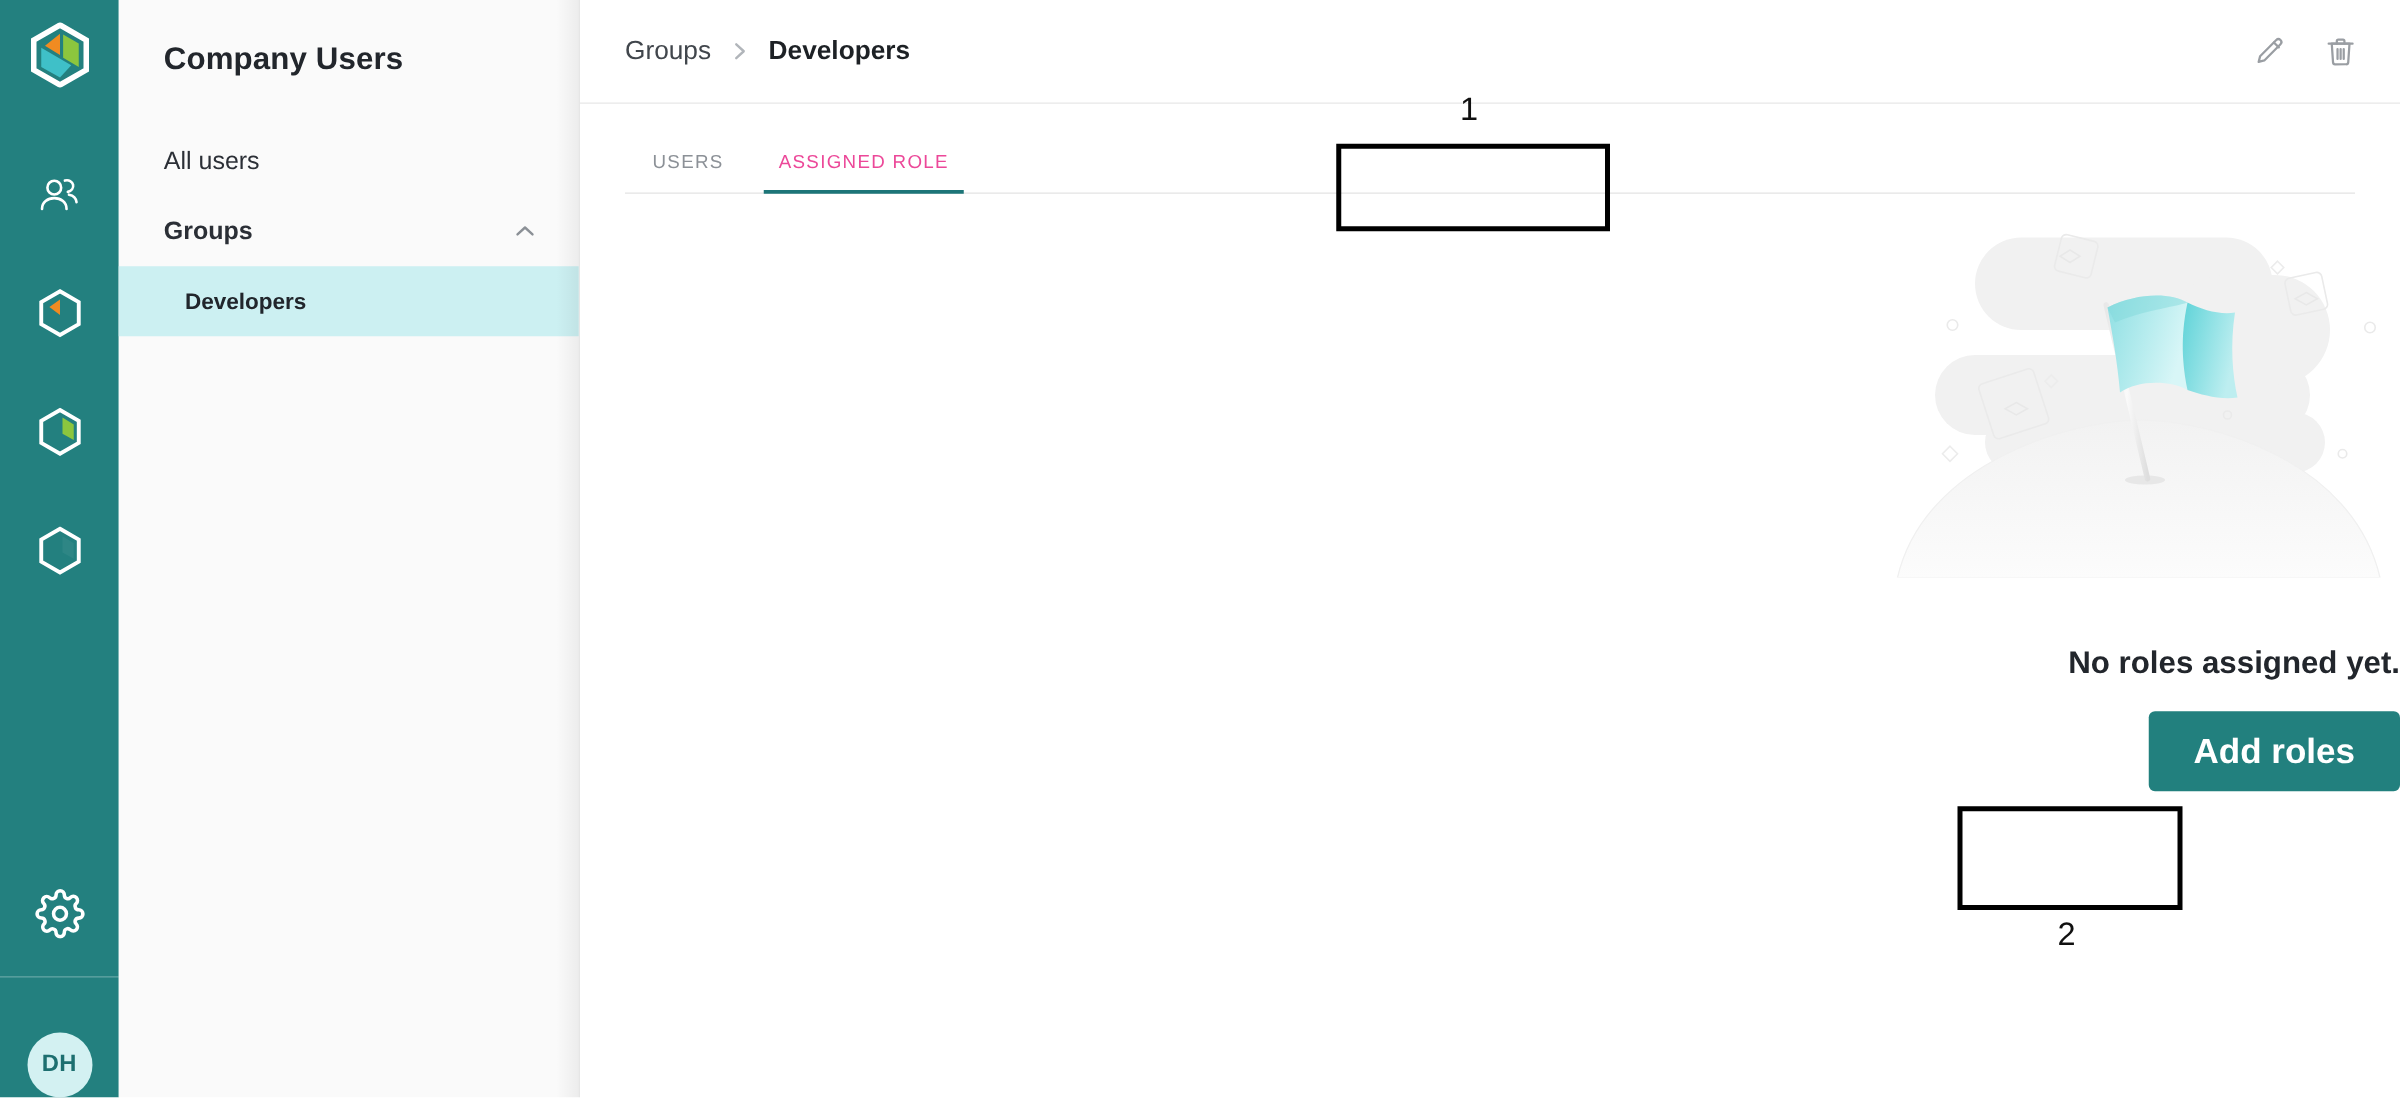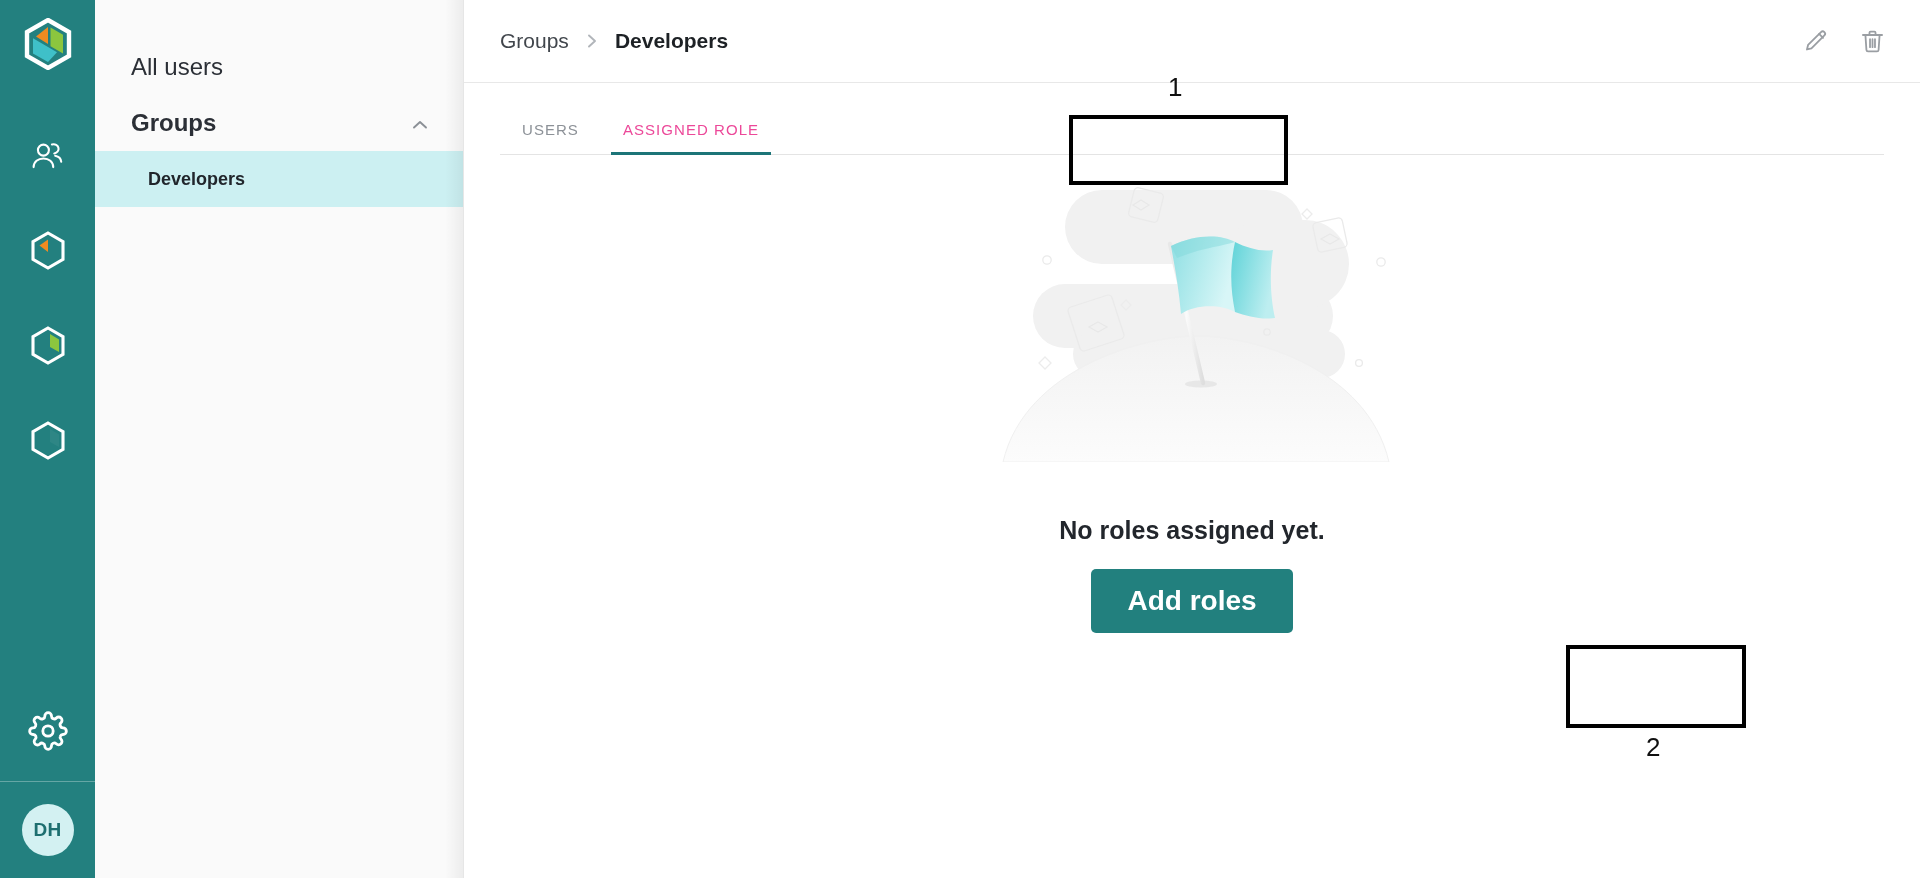--- a/index.html
+++ b/index.html
@@ -21,21 +21,21 @@
   }
   .rail-logo { margin-top: 18px; margin-bottom: 36px; }
   .rail-icon {
     width: 95px; height: 95px;
     display: flex; align-items: center; justify-content: center;
     cursor: pointer;
   }
   .rail-spacer { flex: 1 1 auto; }
   .rail-gear { width: 95px; height: 96px; display:flex; align-items:center; justify-content:center; cursor:pointer;}
   .rail-div { width: 95px; height: 1px; background: rgba(255,255,255,0.30); }
-  .rail-avatar-wrap { height: 96px; display: flex; align-items: center; justify-content: center; width:95px;}
+  .rail-avatar-wrap { height: 96px; display: flex; align-items: flex-end; justify-content: center; width:95px;}
   .avatar {
     width: 52px; height: 52px; border-radius: 50%;
     background: #d3f1f2; color: #1d6f70;
     display: flex; align-items: center; justify-content: center;
     font-size: 19px; font-weight: 600; letter-spacing: .4px;
     cursor: pointer;
   }
 
   
   .nav {
@@ -50,21 +50,21 @@
     pointer-events:none;
   }
   .nav-title {
     font-size: 25px; font-weight: 700; color: #22262c;
     padding: 33px 0 0 36px; letter-spacing: .1px;
   }
   .nav-list { margin-top: 39px; }
   .nav-item {
     height: 56px; display: flex; align-items: center;
     padding: 0 33px 0 36px; cursor: pointer;
-    font-size: 24px; color: #2b2f36;
+    font-size: 20px; color: #2b2f36;
   }
   .nav-item .lbl { flex: 1 1 auto; }
   .nav-item.bold .lbl { font-weight: 700; }
   .nav-sub {
     height: 56px; display: flex; align-items: center;
     padding-left: 53px; font-size: 18px; font-weight: 700; color: #21262c;
     background: #ccf0f2; cursor: pointer;
   }
   .chev { width: 20px; height: 20px; flex: 0 0 20px; color: #8b9096; }
 
@@ -103,21 +103,21 @@
     font-family: "Liberation Sans", sans-serif;
   }
   #anno-tab { left: 605px; top: 115px; width: 219px; height: 70px; }
   #anno-tab-num { left: 704px; top: 72px; }
   #anno-btn { left: 1102px; top: 645px; width: 180px; height: 83px; }
   #anno-btn-num { left: 1182px; top: 732px; }
 
   
   .empty {
     position: absolute; left: 0; right: 0; top: 172px;
-    display: flex; flex-direction: column; align-items: center;
+    display: flex; flex-direction: column; align-items: flex-end;
   }
   .illus { width: 420px; height: 290px; margin-left: 6px; }
   .empty-title {
     font-size: 25px; font-weight: 700; color: #22262c; margin-top: 54px;
   }
   .empty-sub { font-size: 21px; color: #4a4f55; margin-top: 18px; }
   .btn-primary {
     margin-top: 24px;
     background: #22807e; color: #ffffff;
     border: none; border-radius: 5px;
@@ -193,20 +193,21 @@
     </div>
 
     <div class="rail-div"></div>
 
     <div class="rail-avatar-wrap">
       <div class="avatar">DH</div>
     </div>
   </div>
 
   <div class="nav">
+    <div class="nav-title">Company Users</div>
 
     <div class="nav-list">
 
       <div class="nav-item">
         <span class="lbl">All users</span>
       </div>
 
 
       <div class="nav-item bold">
         <span class="lbl">Groups</span>

